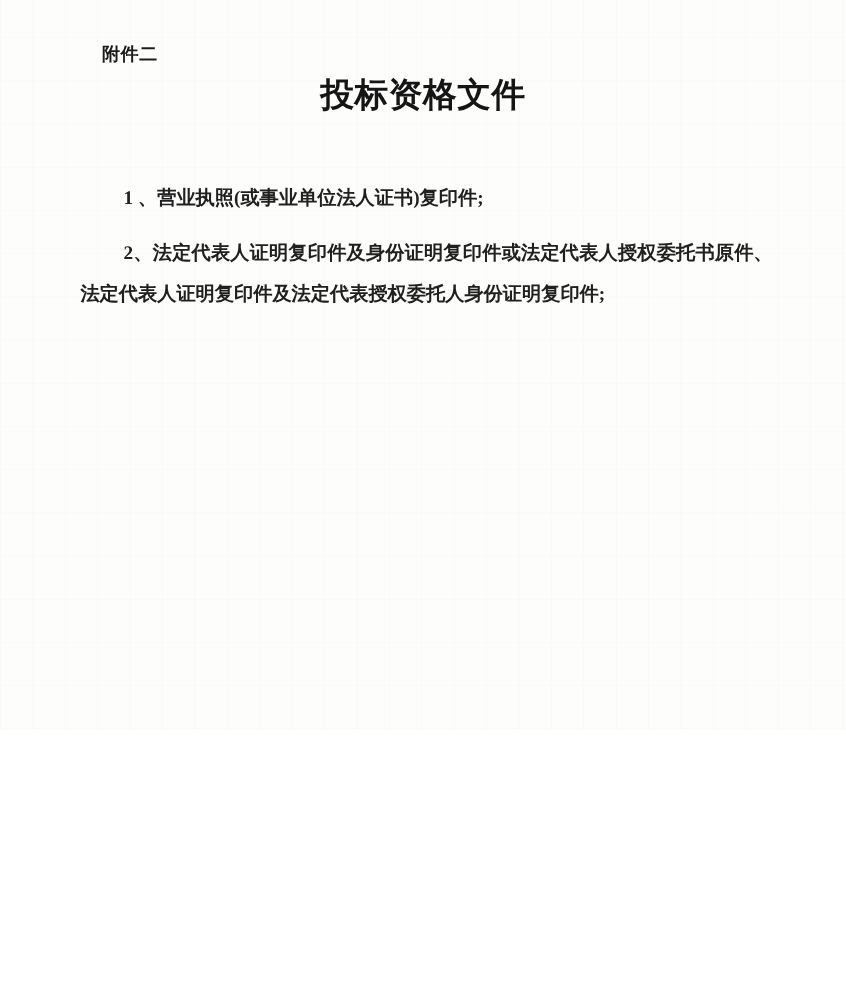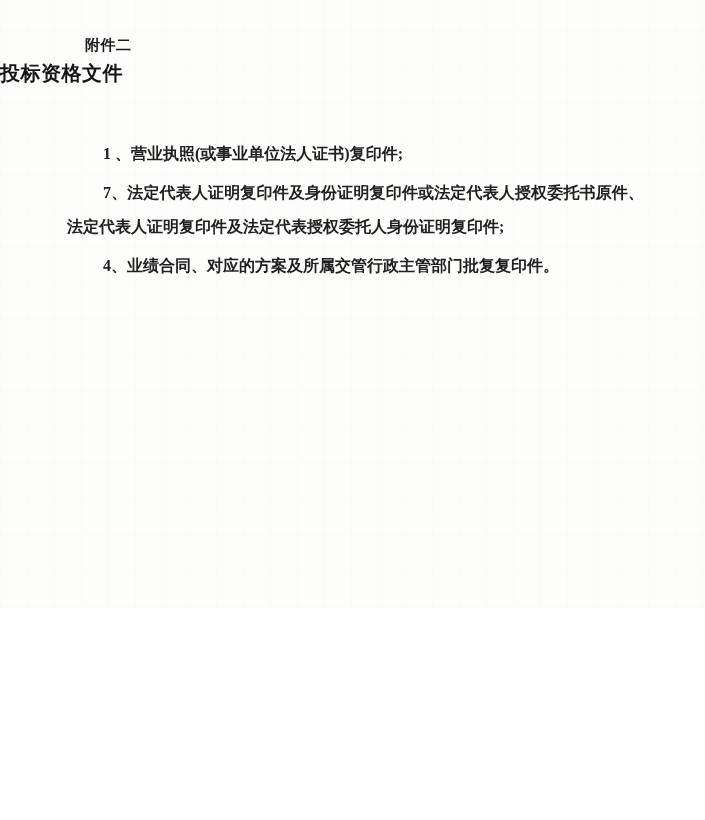--- a/index.html
+++ b/index.html
@@ -28,39 +28,40 @@
     font-size: 15px;
     letter-spacing: 0.5px;
     color: #1b1b1b;
   }
   .doc-title {
     position: absolute;
     left: 0;
     right: 0;
     top: 60px;
     margin: 0;
+    text-align: center;
     font-family: Liberation Sans, sans-serif;
     font-weight: bold;
-    font-size: 20px;
+    font-size: 28px;
     letter-spacing: 0.5px;
     color: #151515;
   }
   .doc-body {
     position: absolute;
     left: 67px;
     top: 137px;
     width: 577px;
     font-size: 16px;
     line-height: 34px;
     font-weight: 600;
     text-align: justify;
     color: #202020;
   }
   .doc-body p {
-    margin: 0 0 5px 0;
+    margin: 12px 0 5px 0;
     text-indent: 36px;
   }
   .stamp {
     position: absolute;
     left: 630px;
     top: 606px;
     width: 75px;
     height: 150px;
     pointer-events: none;
   }
@@ -76,22 +77,21 @@
 <body>
 
 <div class="page">
 
   <div class="attachment-label">附件二</div>
 
   <h1 class="doc-title">投标资格文件</h1>
 
   <div class="doc-body">
     <p>1 、营业执照(或事业单位法人证书)复印件;</p>
-    <p>7、法定代表人证明复印件及身份证明复印件或法定代表人授权委托书原件、法定代表人证明复印件及法定代表授权委托人身份证明复印件;</p>
-    <p>4、业绩合同、对应的方案及所属交管行政主管部门批复复印件。</p>
+    <p>2、法定代表人证明复印件及身份证明复印件或法定代表人授权委托书原件、法定代表人证明复印件及法定代表授权委托人身份证明复印件;</p>
   </div>
 
   <div class="stamp">
     <svg width="75" height="150" viewBox="0 0 75 150" xmlns="http://www.w3.org/2000/svg">
       <path d="M 36 21 A 78 78 0 0 0 36 129 A 100 100 0 0 1 36 21 Z" fill="#c23b2e" opacity="0.9"></path>
       <text class="seal-char" transform="translate(38.5,42.6) rotate(-64)" font-size="9" text-anchor="middle" dominant-baseline="central">丷</text>
       <text class="seal-char" transform="translate(31.9,63.4) rotate(-81)" font-size="15" text-anchor="middle" dominant-baseline="central">用</text>
       <text class="seal-char" transform="translate(31.7,85.3) rotate(-98)" font-size="15" text-anchor="middle" dominant-baseline="central">有</text>
       <text class="seal-char" transform="translate(37.9,106.3) rotate(-115)" font-size="15" text-anchor="middle" dominant-baseline="central">司</text>
     </svg>

